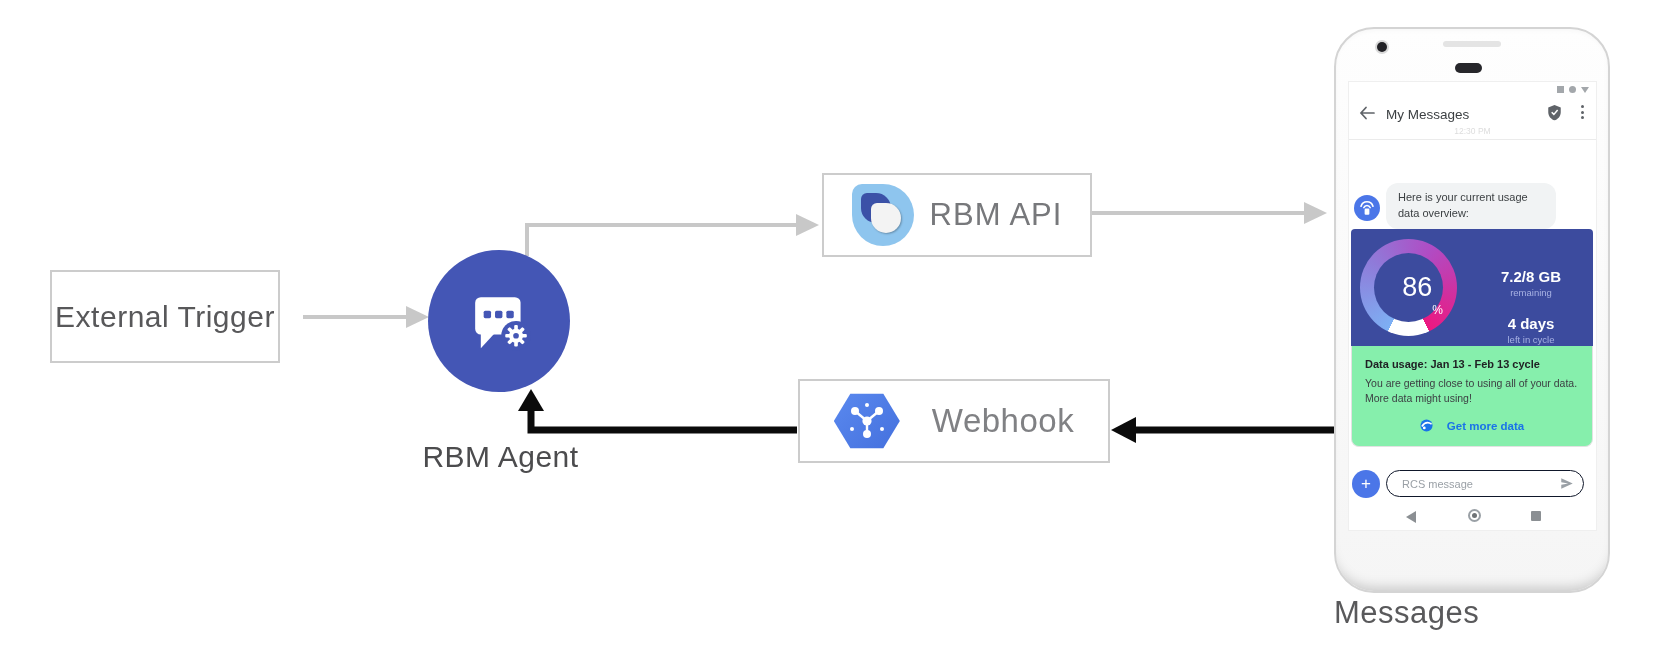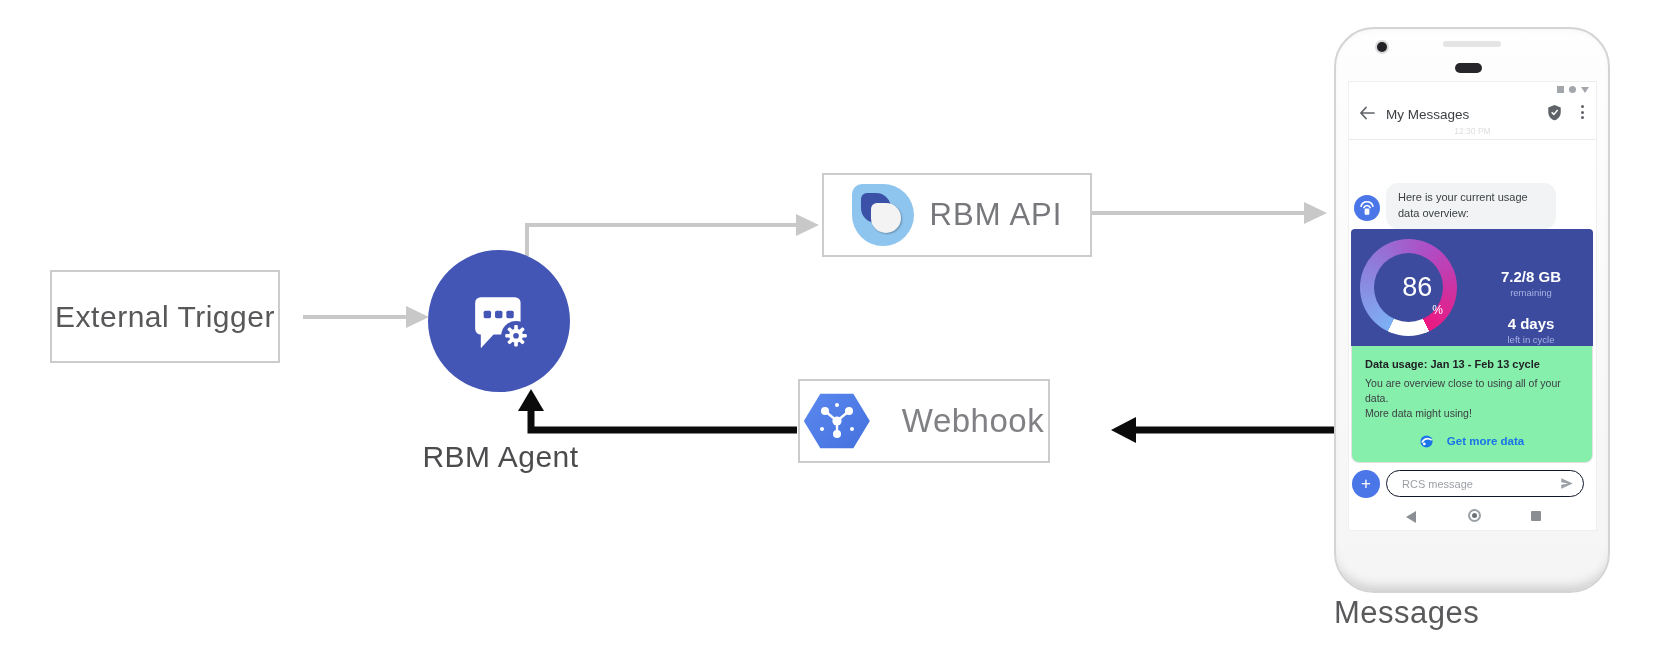--- a/index.html
+++ b/index.html
@@ -7,21 +7,21 @@
           font-family:"Liberation Sans","DejaVu Sans",sans-serif;}
   
   .connectors{position:absolute;left:0;top:0;z-index:1;pointer-events:none;}
   
   .dbox{position:absolute;background:#fff;border:2px solid #cccccc;display:flex;
         align-items:center;justify-content:center;z-index:2;box-sizing:border-box;}
   .et-box{left:50px;top:270px;width:230px;height:93px;}
   .et-label{font-size:30px;color:#58585a;letter-spacing:.5px;}
   .api-box{left:822px;top:173px;width:270px;height:84px;gap:16px;}
   .api-label{font-size:31px;color:#77787b;letter-spacing:1px;}
-  .wh-box{left:798px;top:379px;width:252px;height:84px;gap:32px;}
+  .wh-box{left:798px;top:379px;width:312px;height:84px;gap:32px;}
   .wh-label{font-size:33px;color:#808184;letter-spacing:.5px;}
   
   .rbm-logo{width:62px;height:62px;position:relative;flex:0 0 auto;}
   .rbm-outer{position:absolute;inset:0;background:#8ec5ee;border-radius:10px 50% 50% 50%;}
   .rbm-dark{position:absolute;left:9px;top:9px;width:30px;height:30px;background:#3b51a7;border-radius:6px 50% 50% 50%;}
   .rbm-white{position:absolute;left:19px;top:19px;width:30px;height:30px;background:#f3f3f3;
              border-radius:6px 50% 50% 50%;box-shadow:1px 1px 2px rgba(0,0,0,.28);}
   
   .hexagon{width:66px;height:58px;flex:0 0 auto;position:relative;
            clip-path:polygon(25% 3%,75% 3%,100% 50%,75% 97%,25% 97%,0% 50%);
@@ -257,21 +257,21 @@
             <div class="stat-val">7.2/8 GB</div>
             <div class="stat-sub">remaining</div>
             <div class="stat-gap"></div>
             <div class="stat-val">4 days</div>
             <div class="stat-sub">left in cycle</div>
           </div>
         </div>
         <div class="card-white">
           <div class="card-title">Data usage: Jan 13 - Feb 13 cycle</div>
           <div class="card-body">
-            <div>You are overview close to using all of your data.</div>
+            <div>You are getting close to using all of your data.</div>
             <div>More data might using!</div>
           </div>
           <div class="card-action">
             <svg width="13" height="13" viewBox="0 0 14 14">
               <circle cx="7" cy="7" r="6.5" fill="#1a73e8"></circle>
               <path d="M2 8 Q6.5 1.5 12.5 5.5" fill="none" stroke="#ffffff" stroke-width="1.7"></path>
               <circle cx="4.6" cy="9.6" r="1.5" fill="#ffffff"></circle>
             </svg>
             <span class="action-label">Get more data</span>
           </div>

